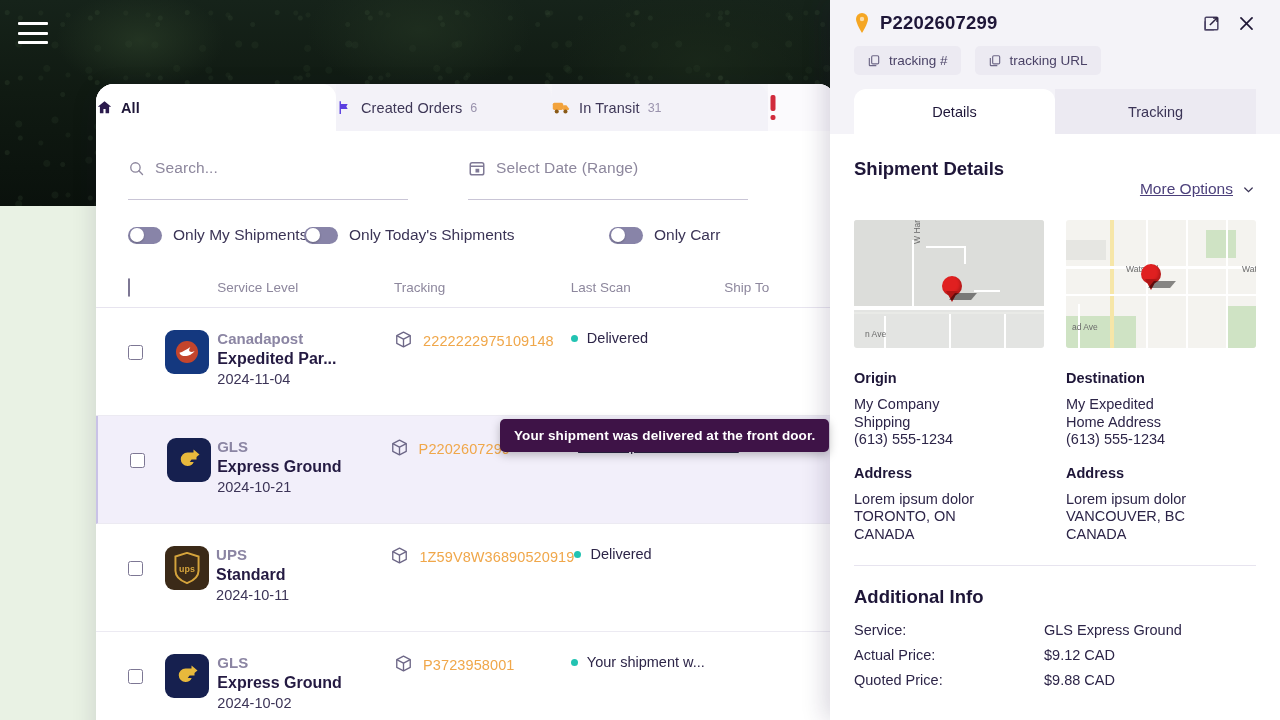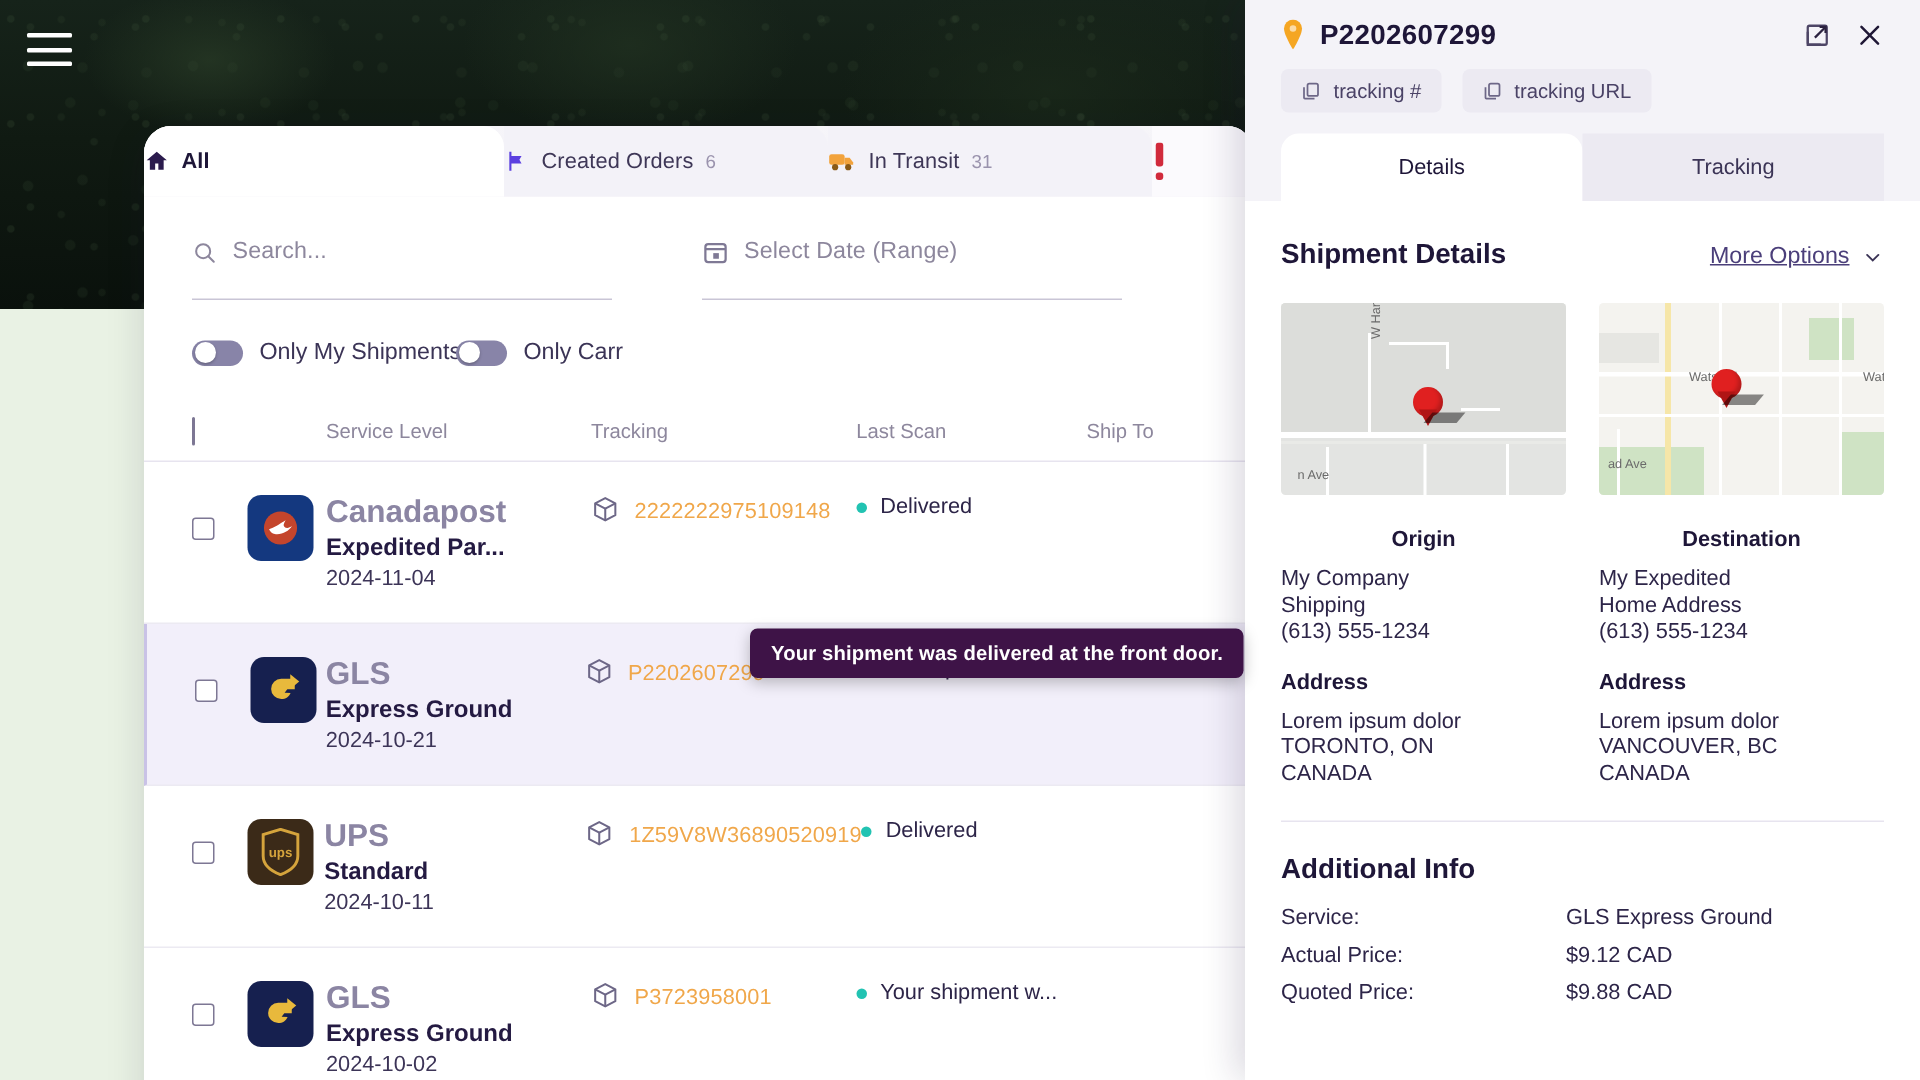--- a/index.html
+++ b/index.html
@@ -120,21 +120,21 @@
 
   .row { display: flex; align-items: flex-start; padding: 22px 0 0 32px; height: 108px;
          border-bottom: 1px solid #eceaf2; position: relative; }
   .row.selected { background: #f2effa; border-left: 2px solid #c9c2e6; }
   .logo { width: 44px; height: 44px; border-radius: 9px; flex: 0 0 auto;
           display: flex; align-items: center; justify-content: center; overflow: hidden; }
   .logo-cp  { background: #14387f; }
   .logo-gls { background: #16204f; }
   .logo-ups { background: #3b2a18; }
   .svc { display: flex; flex-direction: column; gap: 3px; }
-  .svc .carrier { font-size: 21px; font-weight: 700; color: #8b85a3; }
+  .svc .carrier { font-size: 15px; font-weight: 700; color: #8b85a3; }
   .svc .level   { font-size: 16px; font-weight: 700; color: #241a42; }
   .svc .date    { font-size: 14.5px; color: #3c3457; }
   .trk { display: flex; align-items: flex-end; gap: 10px; }
   .trk .num { font-size: 14.5px; color: #f0a74a; letter-spacing: .1px; }
   .scan { display: flex; align-items: center; gap: 9px; }
   .dot { width: 7px; height: 7px; border-radius: 50%; background: #22c3b2; flex: 0 0 auto; }
   .scan .txt { font-size: 14.5px; color: #2d2548; white-space: nowrap; }
   .scan .txt.link { text-decoration: underline; }
 
   
@@ -162,21 +162,21 @@
   .chip { display: inline-flex; align-items: center; gap: 8px;
           background: #eceaf2; border-radius: 5px; padding: 7px 13px;
           font-size: 13.5px; color: #4a4266; cursor: pointer; }
 
   .panel-tabs { display: flex; margin-top: 14px; height: 45px; }
   .ptab { flex: 1; display: flex; align-items: center; justify-content: center;
           font-size: 14.5px; color: #3b3456; cursor: pointer; background: #eceaf2; }
   .ptab.active { background: #ffffff; border-radius: 12px 12px 0 0; color: #1e1638; }
 
   .panel-body { background: #fff; height: 610px; padding: 24px 24px 0 24px; overflow: hidden; }
-  .sec-head-row { display: flex; align-items: flex-end; }
+  .sec-head-row { display: flex; align-items: flex-start; flex-direction: column; }
   .sec-title { font-size: 18.5px; font-weight: 700; color: #1e1638; }
   .more-options { margin-left: auto; display: flex; align-items: center; gap: 8px; cursor: pointer; }
   .more-options .mo-txt { font-size: 15.5px; color: #4b3f7a; text-decoration: underline; font-weight: 500; }
 
   .maps { display: flex; gap: 22px; margin-top: 22px; }
   .map { width: 200px; height: 128px; border-radius: 3px; position: relative; overflow: hidden; }
   .map-origin { background: #e3e4e2; }
   .map-dest { background: #f4f3ef; }
   .map .pin { position: absolute; width: 20px; height: 27px; }
   .map .pin .head { width: 20px; height: 20px; border-radius: 50%; background: #e02020;
@@ -187,21 +187,21 @@
   .map .pin .shadow { position: absolute; left: 10px; top: 17px; width: 22px; height: 7px;
                       background: rgba(0,0,0,.45); transform: skewX(-40deg); }
   .map .st { position: absolute; font-size: 8.5px; color: #6a6a6a; font-family: "Liberation Sans", sans-serif; }
   .map .road { position: absolute; background: #ffffff; }
   .map .road-g { position: absolute; background: #d7d8d6; }
   .map .green { position: absolute; background: #cfe3c4; }
   .map .yellow { position: absolute; background: #f6e6a8; }
 
   .addr-cols { display: flex; gap: 22px; margin-top: 22px; }
   .addr-col { width: 200px; }
-  .addr-h { font-size: 14.5px; font-weight: 700; color: #1e1638; text-align: center; }
+  .addr-h { font-size: 14.5px; font-weight: 700; color: #1e1638; }
   .addr-lines { margin-top: 10px; }
   .addr-lines div { font-size: 14.5px; color: #2d2548; line-height: 17.5px; }
   .addr-h2 { font-size: 14.5px; font-weight: 700; color: #1e1638; margin-top: 16px; }
 
   .divider { height: 1px; background: #e7e4ef; margin: 22px 0 0 0; }
   .addl-title { font-size: 18.5px; font-weight: 700; color: #1e1638; margin-top: 20px; }
   .kv { margin-top: 14px; }
   .kv-row { display: flex; margin-bottom: 9px; }
   .kv-k { width: 190px; font-size: 14.5px; color: #2d2548; }
   .kv-v { font-size: 14.5px; color: #2d2548; }
@@ -285,20 +285,24 @@
           </svg>
         </span>
         <span class="ph">Select Date (Range)</span>
       </div>
     </div>
 
     <div class="toggles">
       <div class="toggle-wrap w1">
         <span class="tgl"></span>
         <span class="tgl-label">Only My Shipments</span>
+      </div>
+      <div class="toggle-wrap w2">
+        <span class="tgl"></span>
+        <span class="tgl-label">Only Today's Shipments</span>
       </div>
       <div class="toggle-wrap w1">
         <span class="tgl"></span>
         <span class="tgl-label">Only Carr</span>
       </div>
     </div>
 
     <div class="tbl">
       <div class="thead">
         <div class="col-cb">

